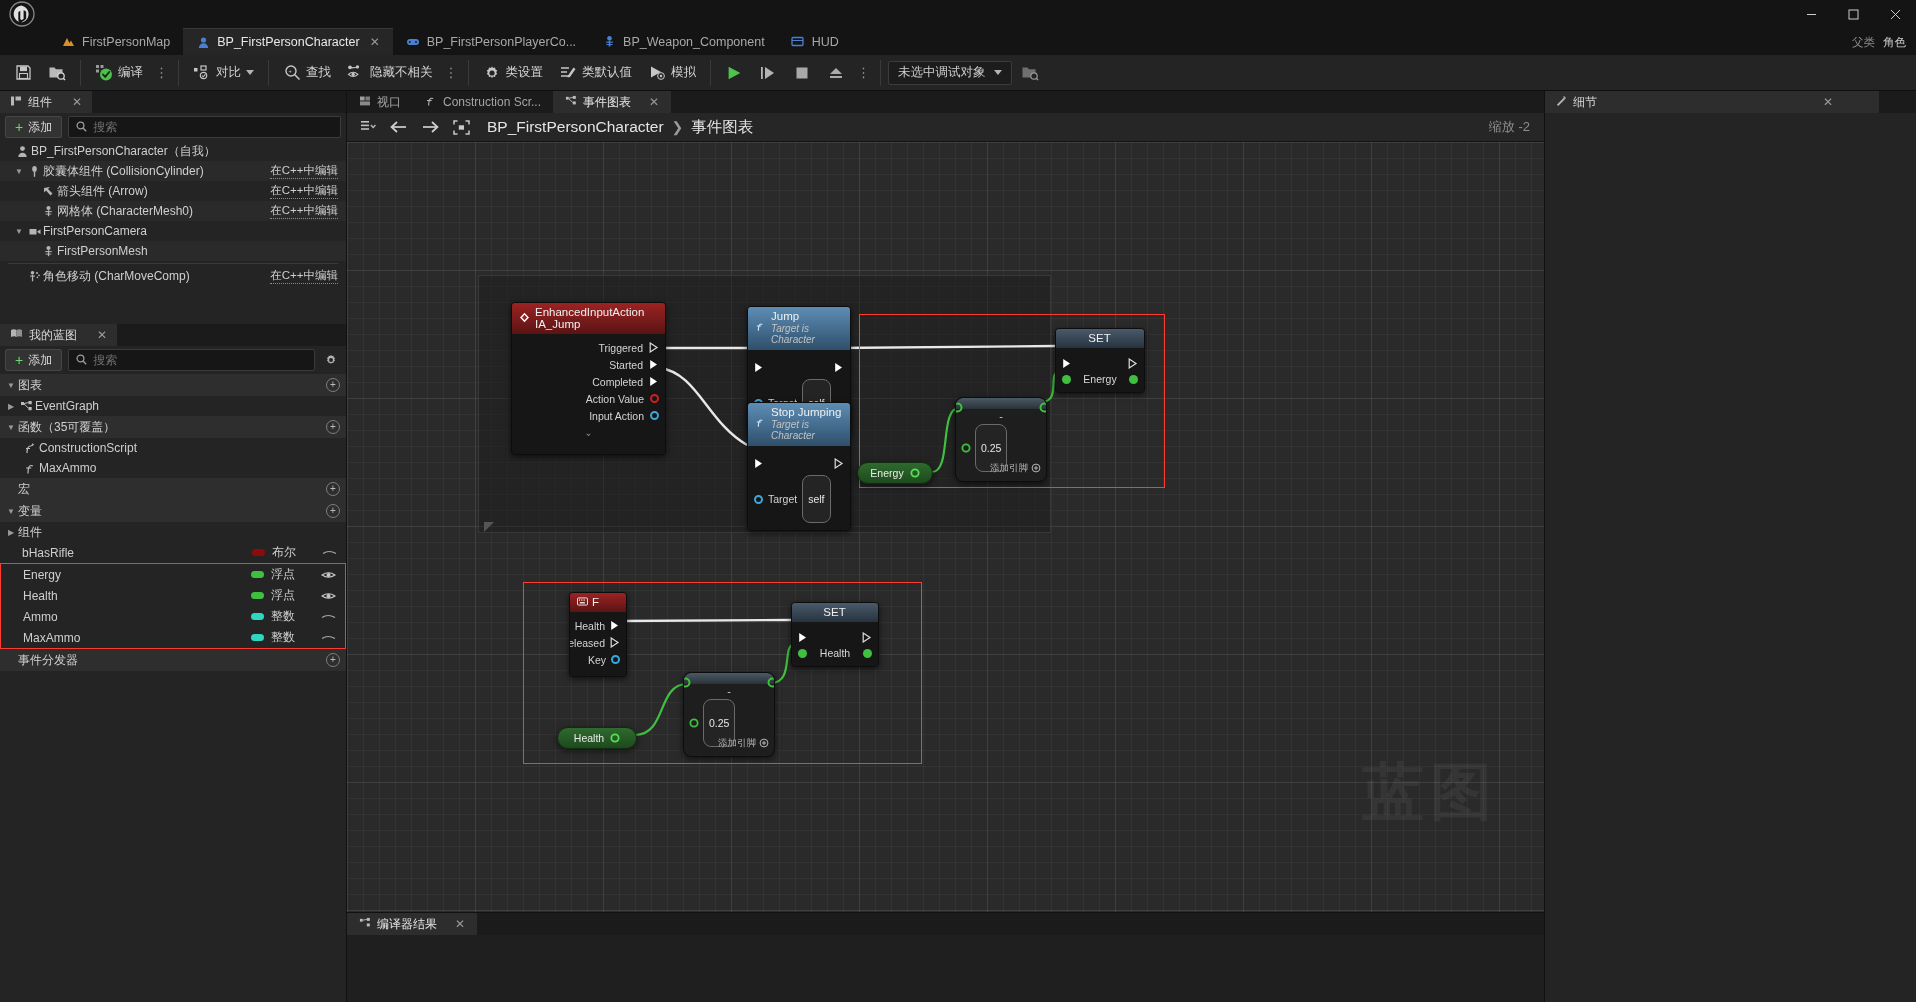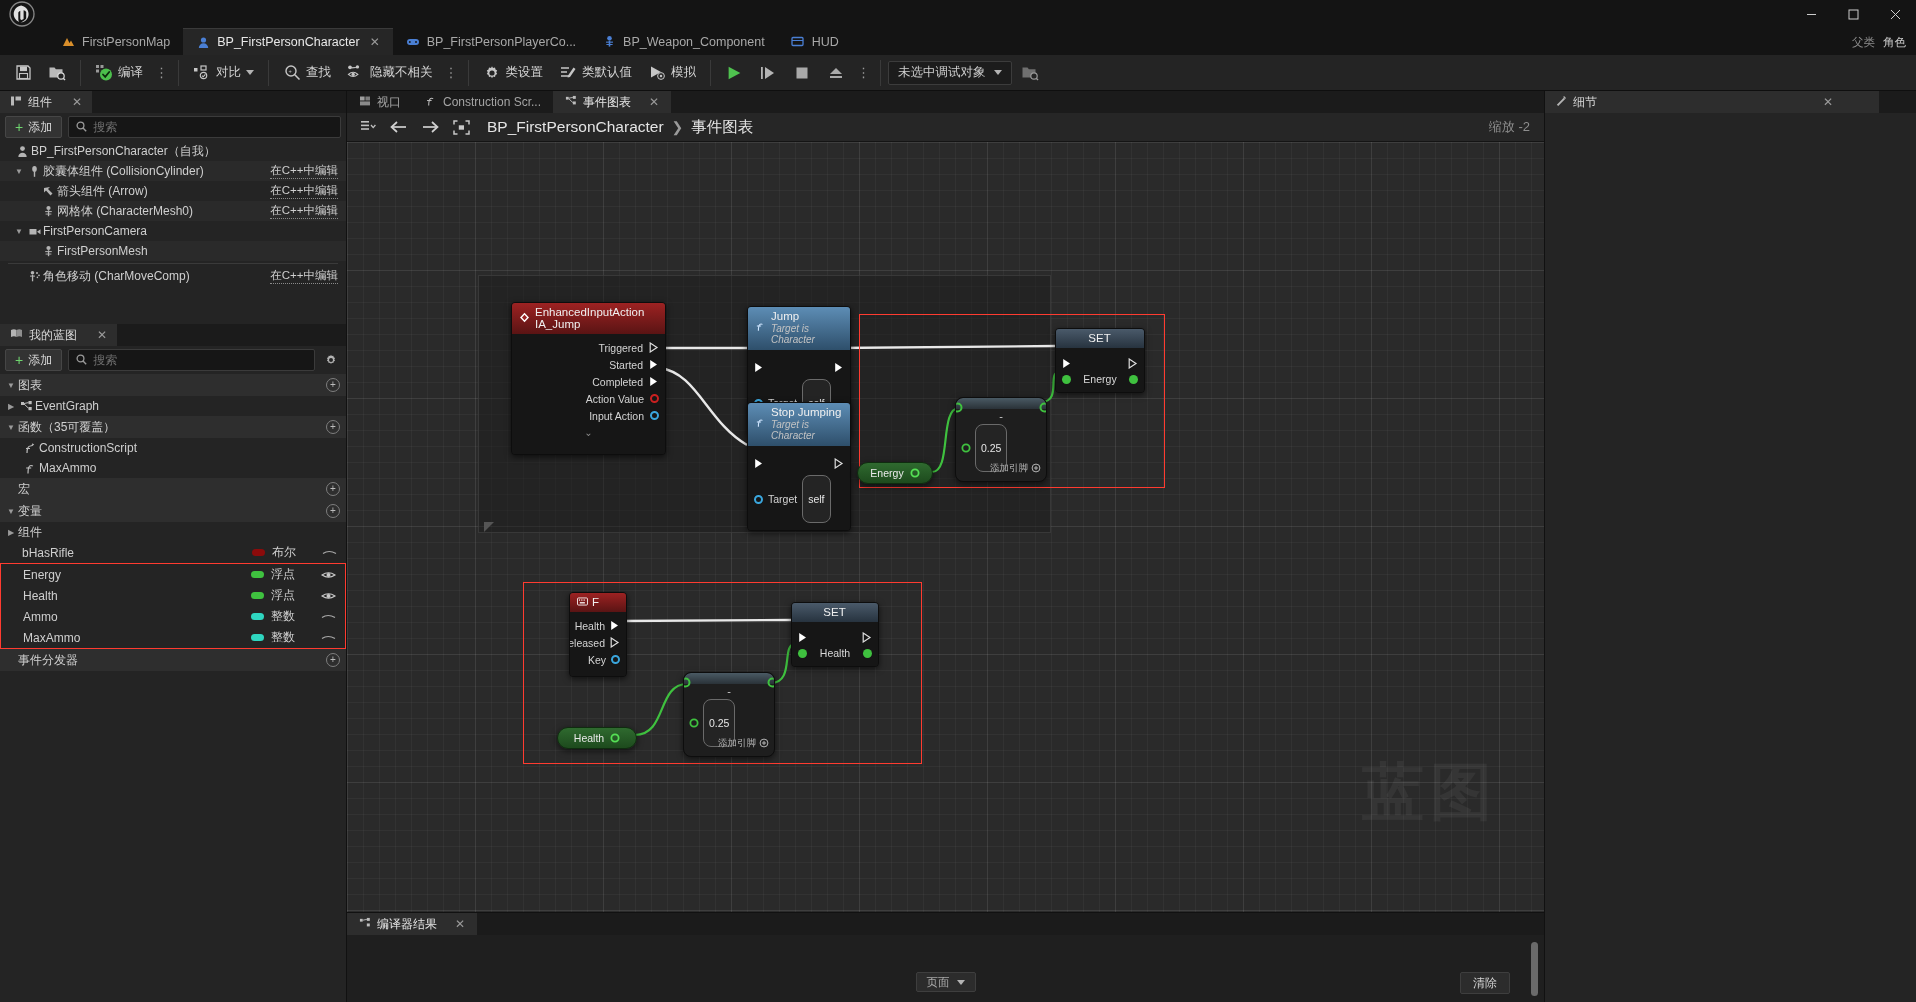--- a/index.html
+++ b/index.html
@@ -1069,30 +1069,20 @@
                   <rect x="1" y="2" width="3" height="3" fill="#bdbdbd"></rect>
                   <rect x="8.5" y="1" width="3.2" height="3.2" fill="#bdbdbd"></rect>
                   <rect x="8.5" y="7" width="3.2" height="3.2" fill="#bdbdbd"></rect>
                   <line x1="4" y1="3.5" x2="8.5" y2="2.6" stroke="#bdbdbd" stroke-width="1"></line>
                 </svg>
             </span>
             <span>编译器结果</span>
             <span class="px">✕</span>
           </div>
         </div>
-        <div class="bottom-body">
-          <div class="pagebtn">
-            <span>页面</span>
-            <span class="caret"></span>
-          </div>
-          <div class="clearbtn">
-            <span>清除</span>
-          </div>
-          <div class="scroll-v"></div>
-        </div>
       </div>
     </div>
 
     <div class="right">
       <div class="right-tabrow">
         <div class="panel-tab" style="min-width:334px;">
           <span>
             <svg width="12" height="12" viewBox="0 0 13 13">
                 <path d="M2 10.5 L9.5 3 L11 4.4 L3.5 12z" fill="#b4b4b4"></path>
                 <path d="M9.8 1.2 L11.9 3.3 L11 4.2 L8.9 2.1z" fill="#b4b4b4"></path>

